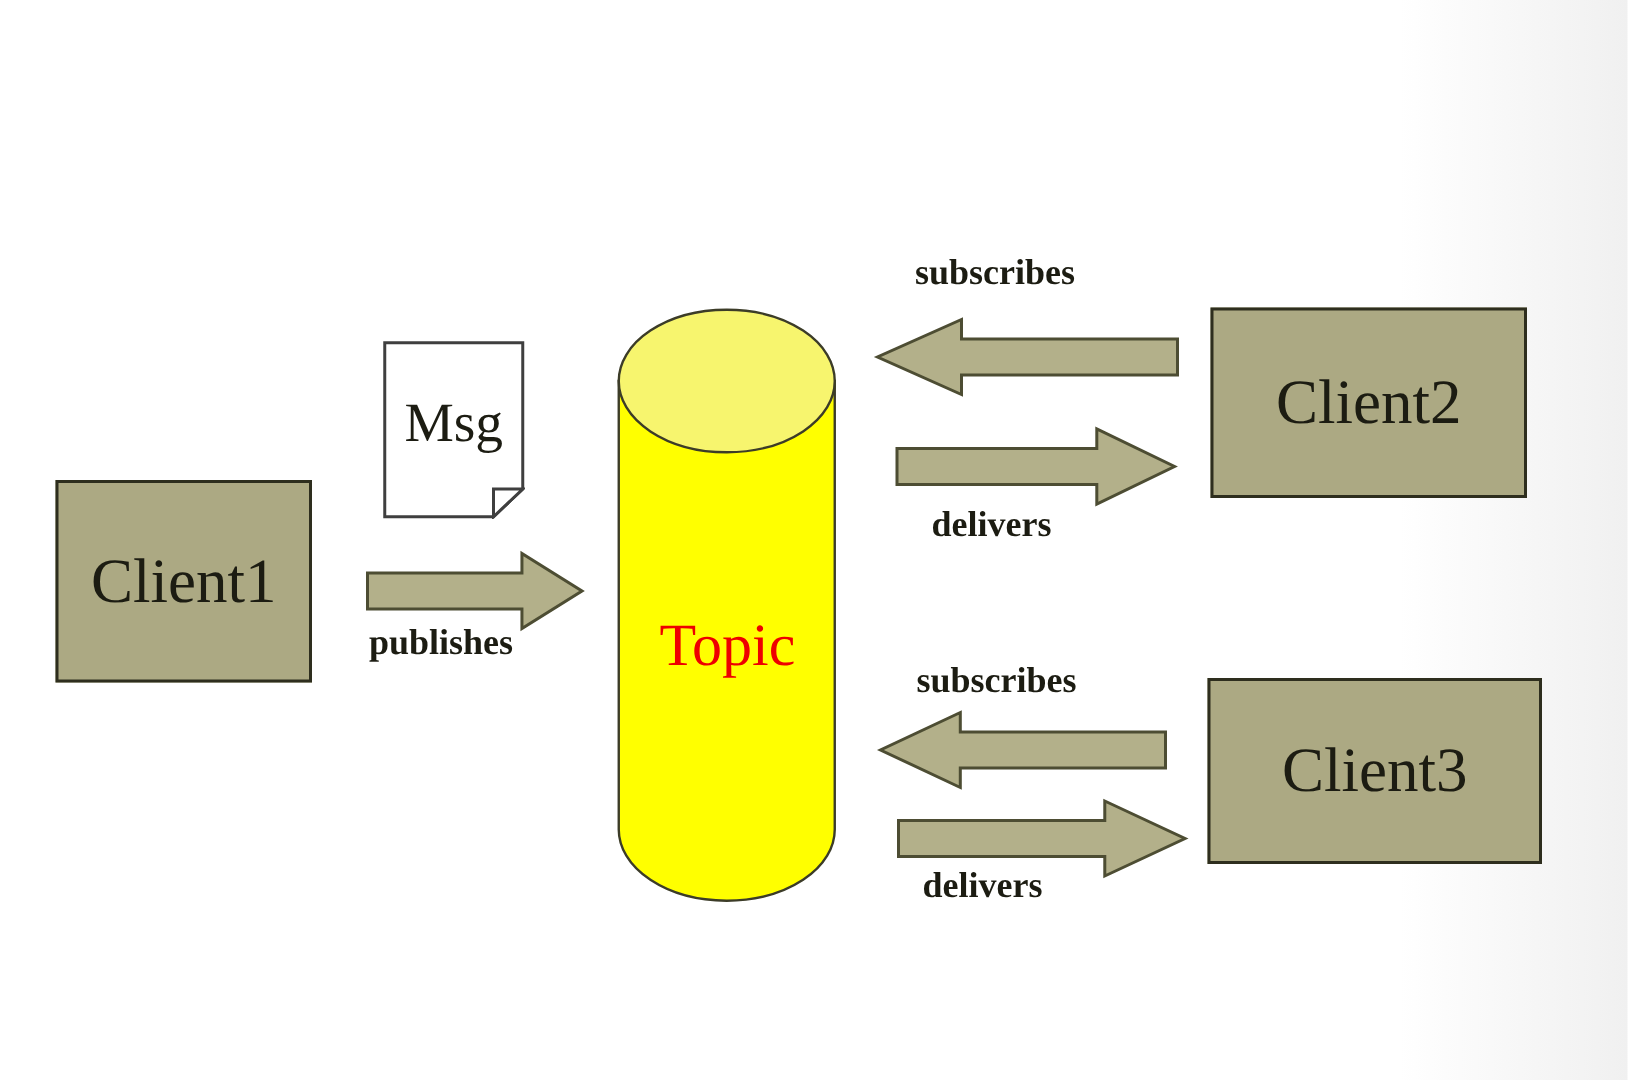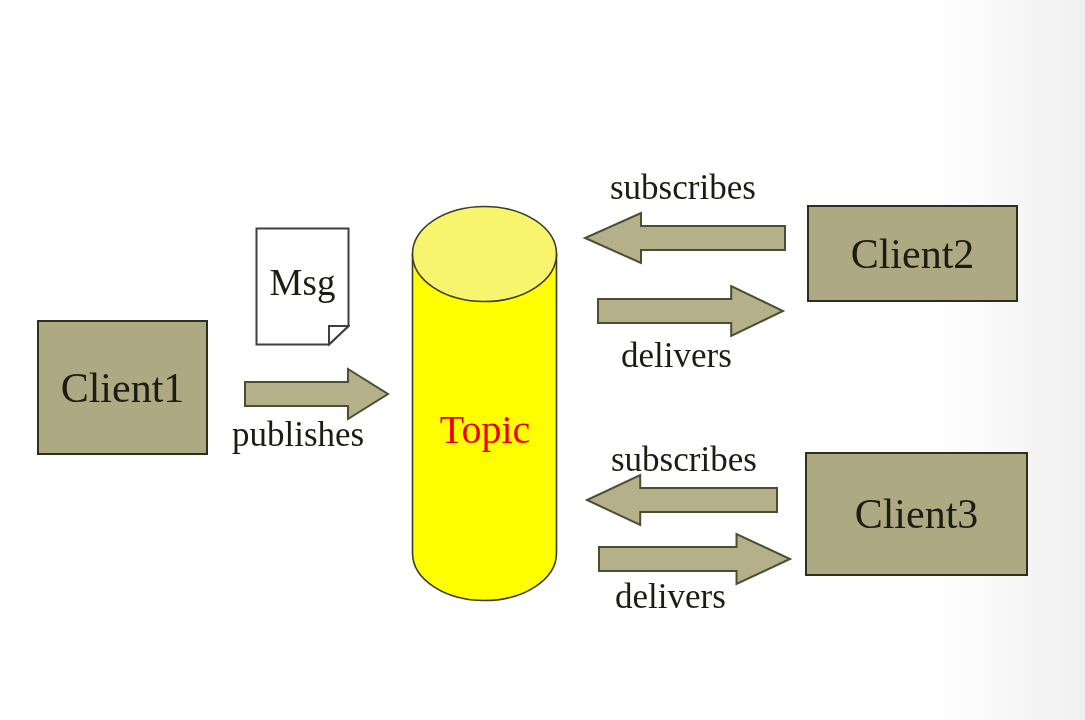--- a/index.html
+++ b/index.html
@@ -36,24 +36,25 @@
     justify-content: center;
   }
   .node-label {
     font-size: 42px;
     color: var(--label-text);
     line-height: 1;
     white-space: nowrap;
   }
   .edge-label {
     position: absolute;
-    font-size: 35px;
+    font-size: 24px;
     color: var(--label-text);
     line-height: 1;
     white-space: nowrap;
+    font-weight: bold;
   }
   .arrow-svg { position: absolute; overflow: visible; }
   .arrow-shape {
     fill: var(--arrow-fill);
     stroke: var(--arrow-border);
     stroke-width: 2;
     stroke-linejoin: miter;
   }
   .cylinder-wrap { position: absolute; left: 411px; top: 205px; width: 148px; height: 397px; }
   .cylinder-body-shape { fill: var(--cylinder-body); stroke: var(--cylinder-outline); stroke-width: 1.6; }
@@ -91,41 +92,41 @@
     <svg width="95" height="119" viewBox="0 0 95 119">
       <path class="doc-shape" d="M 1.5 1.5 H 93.5 V 99 L 74 117.5 H 1.5 Z"></path>
       <path class="doc-shape" d="M 93.5 99 L 74 117.5 L 74 99 Z"></path>
     </svg>
   </div>
   <div class="doc-label">Msg</div>
 
   <svg class="arrow-svg" style="left:245px; top:369px; width:143px; height:50px;" viewBox="0 0 200 50" preserveAspectRatio="none">
     <polygon class="arrow-shape" vector-effect="non-scaling-stroke" points="0,13 144,13 144,0 200,25 144,50 144,37 0,37"></polygon>
   </svg>
-  <div class="edge-label" style="left:232px; top:417px;">publishes</div>
+  <div class="edge-label" style="left:246px; top:417px;">publishes</div>
 
   <div class="cylinder-wrap">
     <svg width="148" height="397" viewBox="0 0 148 397">
       <path class="cylinder-body-shape" d="M 1.5 49 L 1.5 348 A 72 47.5 0 0 0 145.5 348 L 145.5 49 Z"></path>
       <ellipse class="cylinder-top-shape" cx="73.5" cy="49" rx="72" ry="47.5"></ellipse>
     </svg>
   </div>
   <div class="topic-label">Topic</div>
 
   <svg class="arrow-svg" style="left:585px; top:213px; width:200px; height:50px;" viewBox="0 0 200 50" preserveAspectRatio="none">
     <polygon class="arrow-shape" vector-effect="non-scaling-stroke" points="200,13 56,13 56,0 0,25 56,50 56,37 200,37"></polygon>
   </svg>
   <div class="edge-label" style="left:610px; top:170px;">subscribes</div>
 
   <svg class="arrow-svg" style="left:598px; top:286px; width:185px; height:50px;" viewBox="0 0 200 50" preserveAspectRatio="none">
     <polygon class="arrow-shape" vector-effect="non-scaling-stroke" points="0,13 144,13 144,0 200,25 144,50 144,37 0,37"></polygon>
   </svg>
   <div class="edge-label" style="left:621px; top:338px;">delivers</div>
 
-  <div class="node-box" style="left:807px; top:205px; width:211px; height:97px;">
+  <div class="node-box" style="left:807px; top:205px; width:211px; height:127px;">
     <span class="node-label">Client2</span>
   </div>
 
   <svg class="arrow-svg" style="left:587px; top:475px; width:190px; height:50px;" viewBox="0 0 200 50" preserveAspectRatio="none">
     <polygon class="arrow-shape" vector-effect="non-scaling-stroke" points="200,13 56,13 56,0 0,25 56,50 56,37 200,37"></polygon>
   </svg>
   <div class="edge-label" style="left:611px; top:442px;">subscribes</div>
 
   <svg class="arrow-svg" style="left:599px; top:534px; width:191px; height:50px;" viewBox="0 0 200 50" preserveAspectRatio="none">
     <polygon class="arrow-shape" vector-effect="non-scaling-stroke" points="0,13 144,13 144,0 200,25 144,50 144,37 0,37"></polygon>

